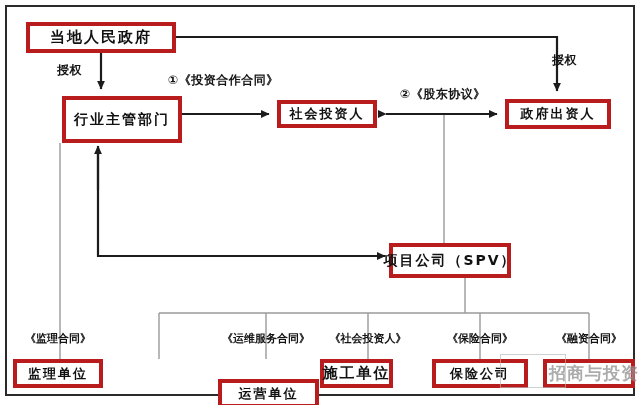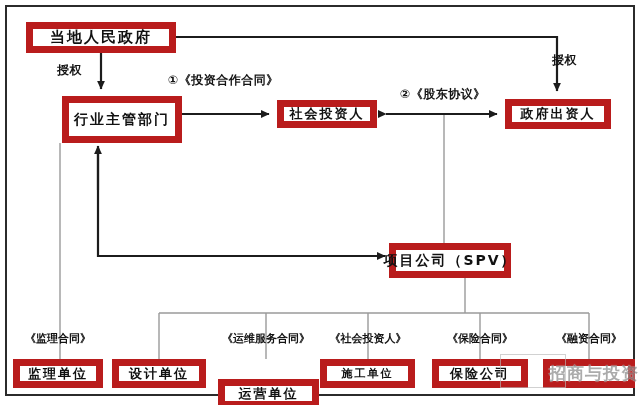--- a/index.html
+++ b/index.html
@@ -28,21 +28,21 @@
     position: absolute;
     left: 0;
     top: 0;
     width: 642px;
     height: 405px;
     pointer-events: none;
   }
   .node {
     position: absolute;
     box-sizing: border-box;
-    border: 7px solid #b91c1c;
+    border: 4px solid #b91c1c;
     background: #ffffff;
     display: flex;
     align-items: center;
     justify-content: center;
     text-align: center;
     color: #111111;
     letter-spacing: 2px;
     font-weight: 600;
     white-space: nowrap;
   }
@@ -145,25 +145,24 @@
   <div class="node" style="left:38px; top:96px; width:120px; height:47px; font-size:14px;margin-left:24px;">行业主管部门</div>
 
   <div class="node" style="left:277px; top:100px; width:100px; height:28px; font-size:13px;">社会投资人</div>
 
   <div class="node" style="left:505px; top:99px; width:106px; height:30px; font-size:13px;">政府出资人</div>
 
   <div class="node" style="left:389px; top:243px; width:122px; height:35px; font-size:14px;">项目公司（SPV）</div>
 
   <div class="node" style="left:13px; top:359px; width:90px; height:29px; font-size:13px;">监理单位</div>
 
-  <div class="node" style="left:112px; top:359px; width:94px; height:29px; font-size:13px;">设计单位</div>
 
   <div class="node" style="left:218px; top:379px; width:101px; height:29px; font-size:13px;">运营单位</div>
 
-  <div class="node" style="left:320px; top:359px; width:95px; height:29px; font-size:11px;">施工单位</div>
+  <div class="node" style="left:320px; top:359px; width:73px; height:29px; font-size:15px;">施工单位</div>
 
   <div class="node" style="left:432px; top:359px; width:96px; height:29px; font-size:13px;">保险公司</div>
 
   <div class="node" style="left:543px; top:359px; width:92px; height:29px; font-size:13px;"></div>
 
   <div class="edge-label" style="left:57px; top:62px; font-size:12px;">授权</div>
 
   <div class="edge-label" style="left:552px; top:52px; font-size:12px;">授权</div>
 
   <div class="edge-label" style="left:168px; top:72px; font-size:12px;">①《投资合作合同》</div>

